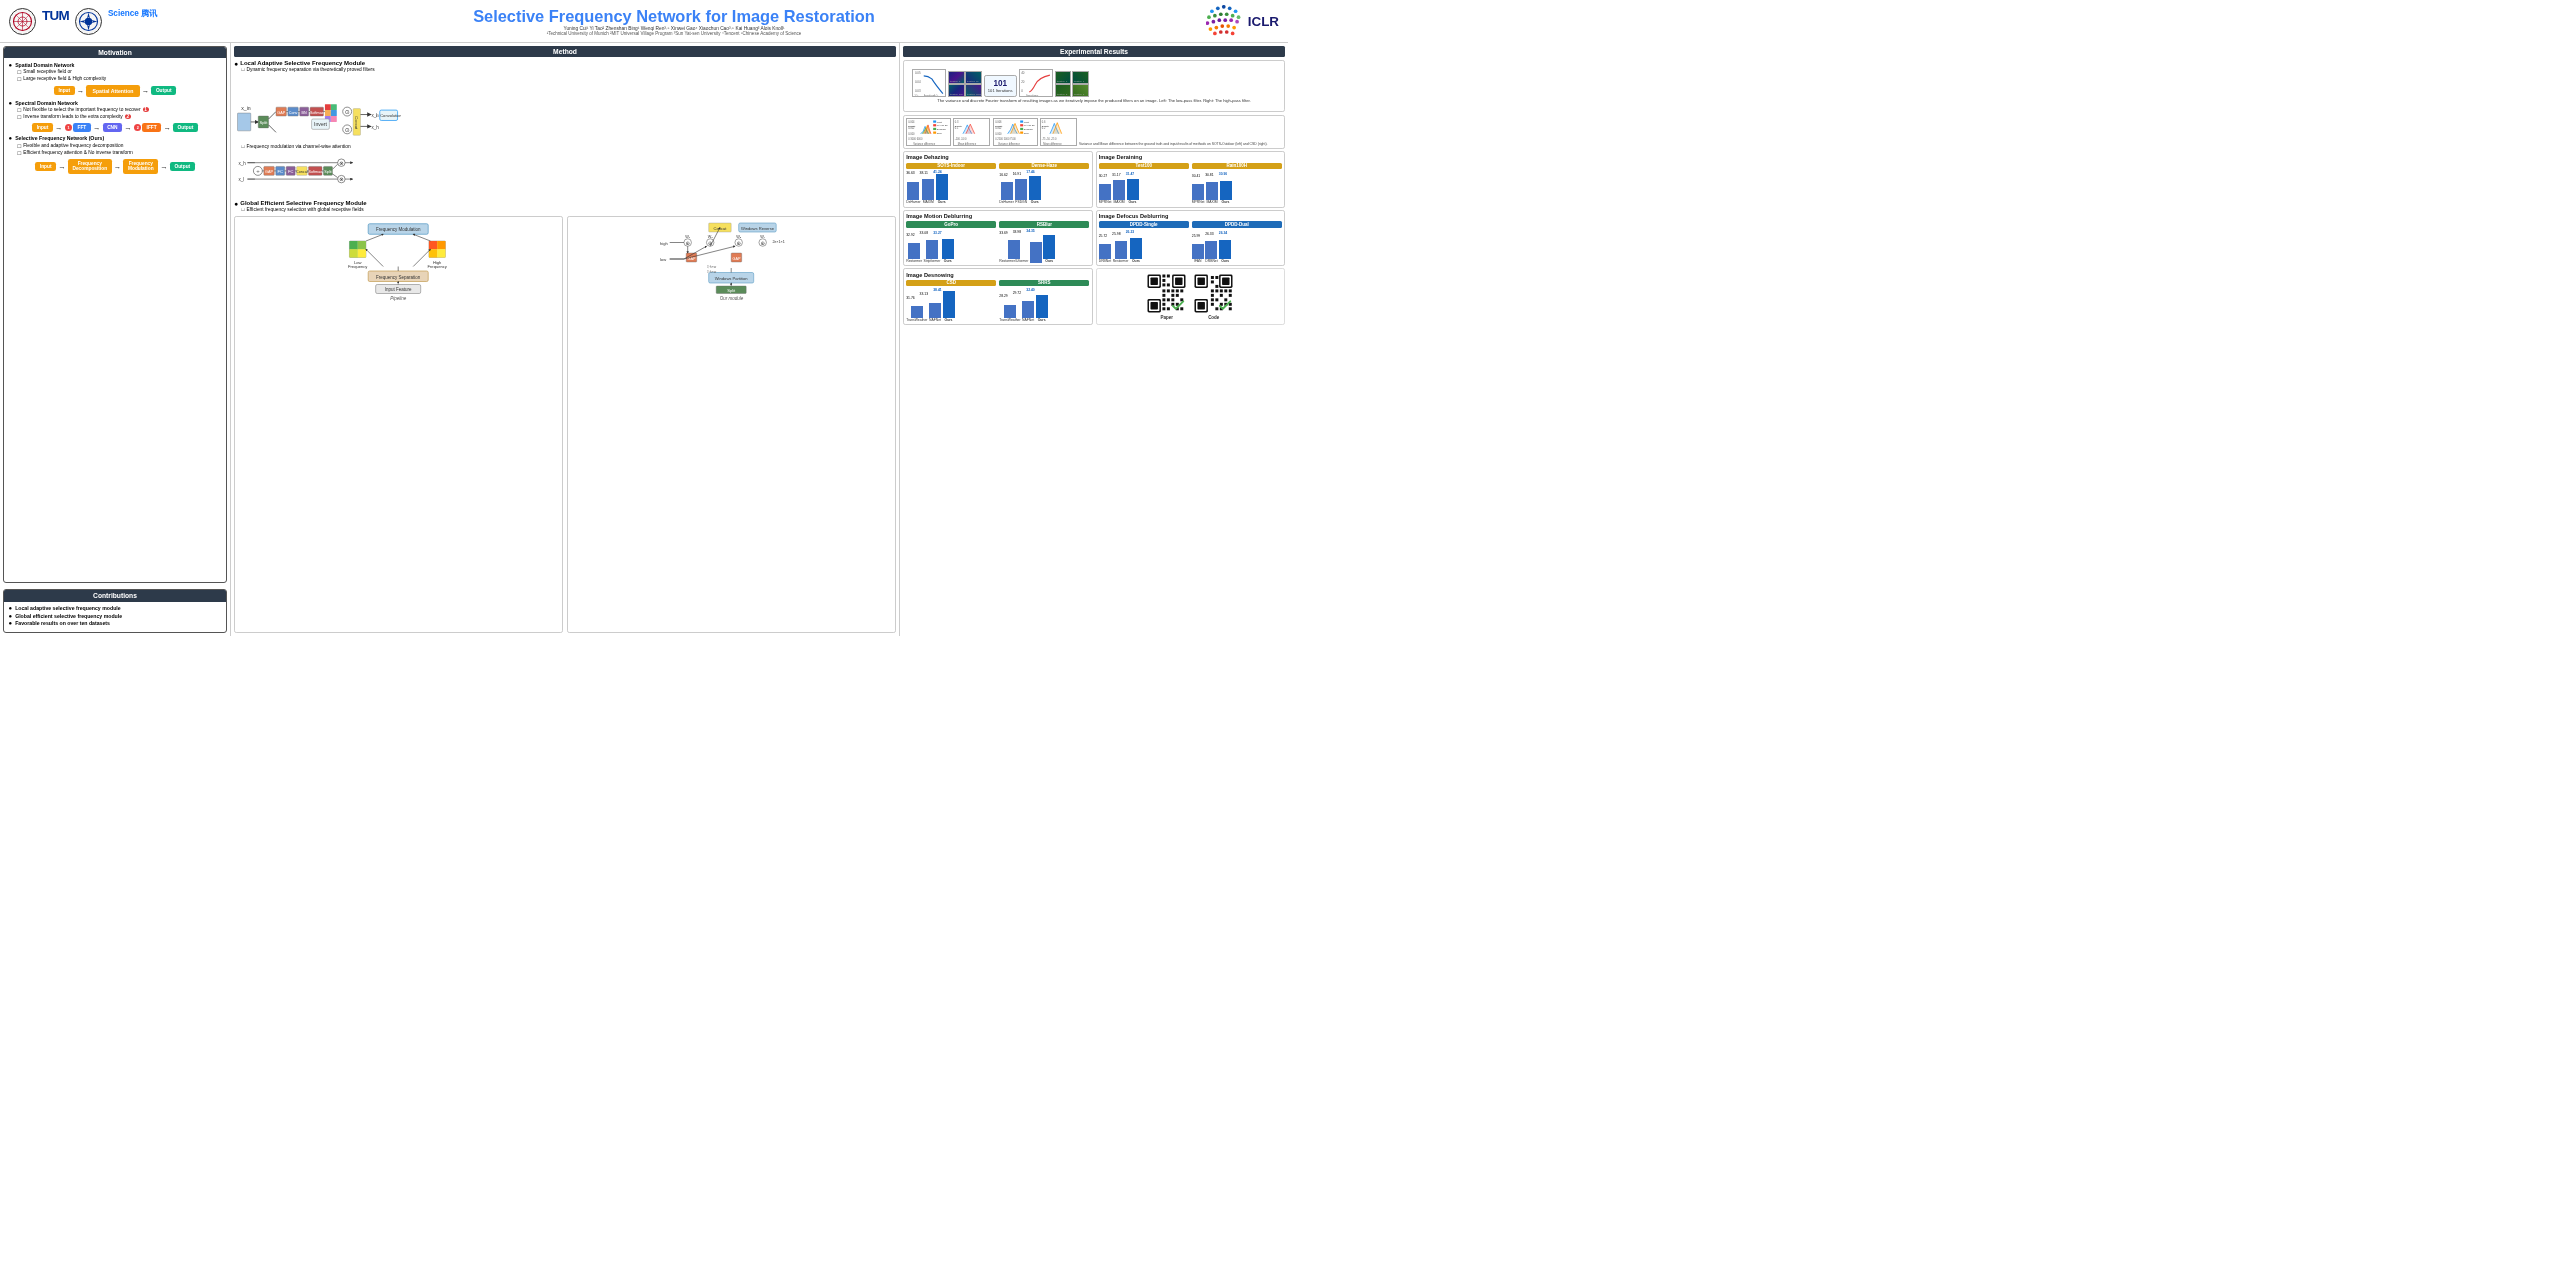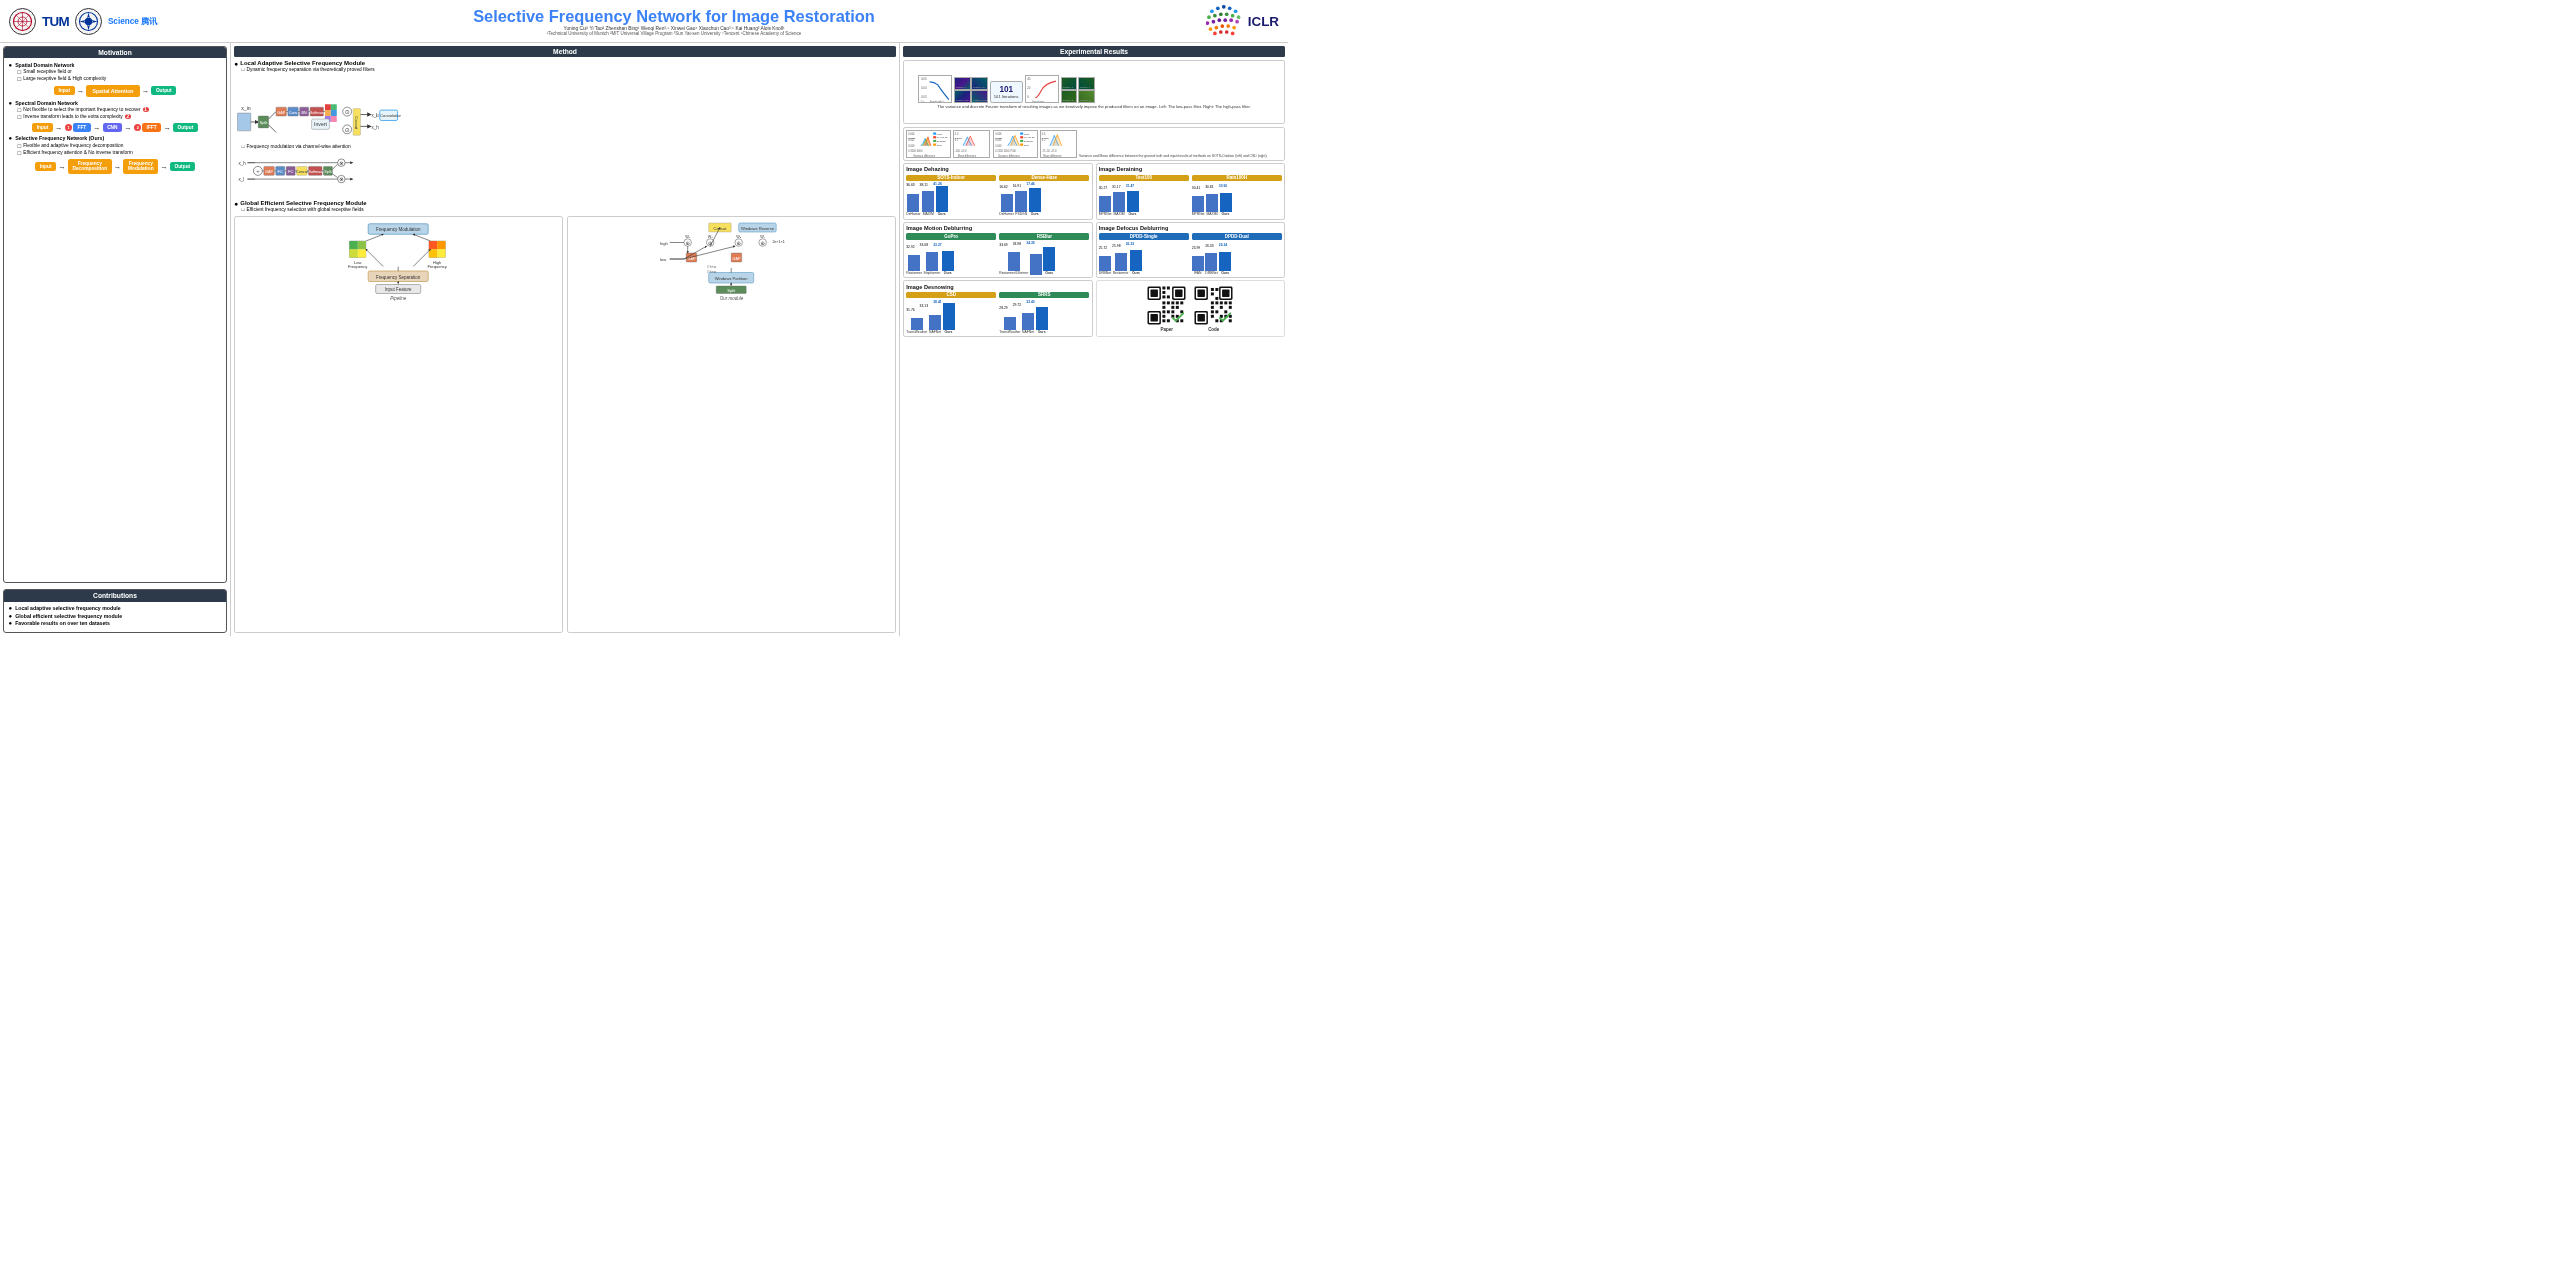--- a/index.html
+++ b/index.html
@@ -15,21 +15,20 @@
     
     .header {
       display: flex;
       align-items: center;
       padding: 4.5px 9px 3px;
       border-bottom: 1.5px solid #ccc;
       background: #fff;
     }
     .header-logos {
       display: flex;
-      align-items: center;
       gap: 6px;
       width: 149px;
       flex-shrink: 0;
     }
     .logo-circle {
       width: 27px; height: 27px;
       border-radius: 50%;
       border: 1.5px solid #333;
       display: flex; align-items: center; justify-content: center;
       font-size: 4.5px; font-weight: bold; color: #333;
@@ -321,21 +320,21 @@
     }
     .single-bar-label {
       font-size: 3.4px;
       color: #333;
     }
 
     
     .variance-section {
       border: 0.7px solid #ccc;
       border-radius: 2.2px;
-      padding: 14px;
+      padding: 8px;
       margin-bottom: 2.2px;
     }
     .variance-caption {
       font-size: 4.1px;
       color: #333;
       margin-top: 1.5px;
       text-align: center;
     }
   </style>
 </head>

